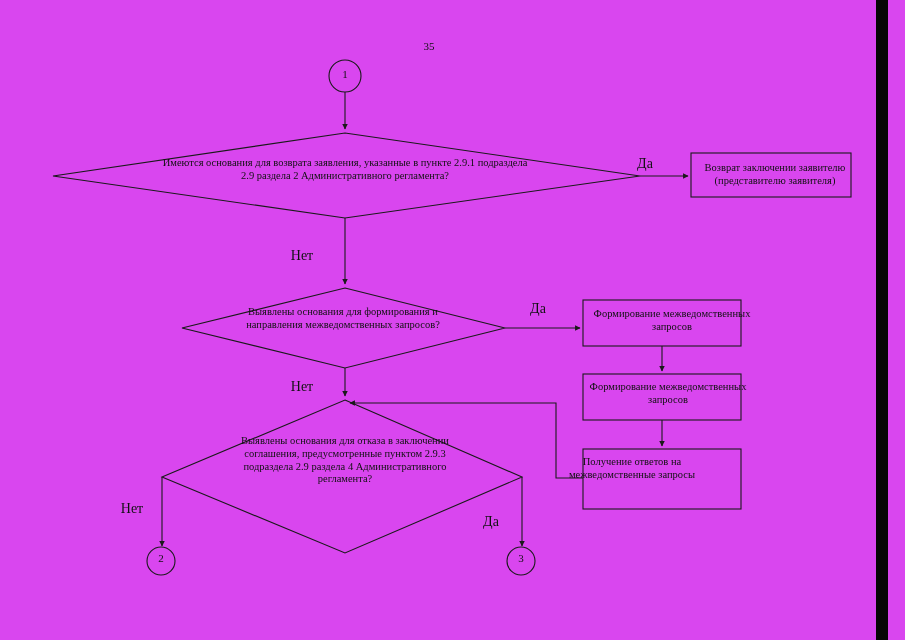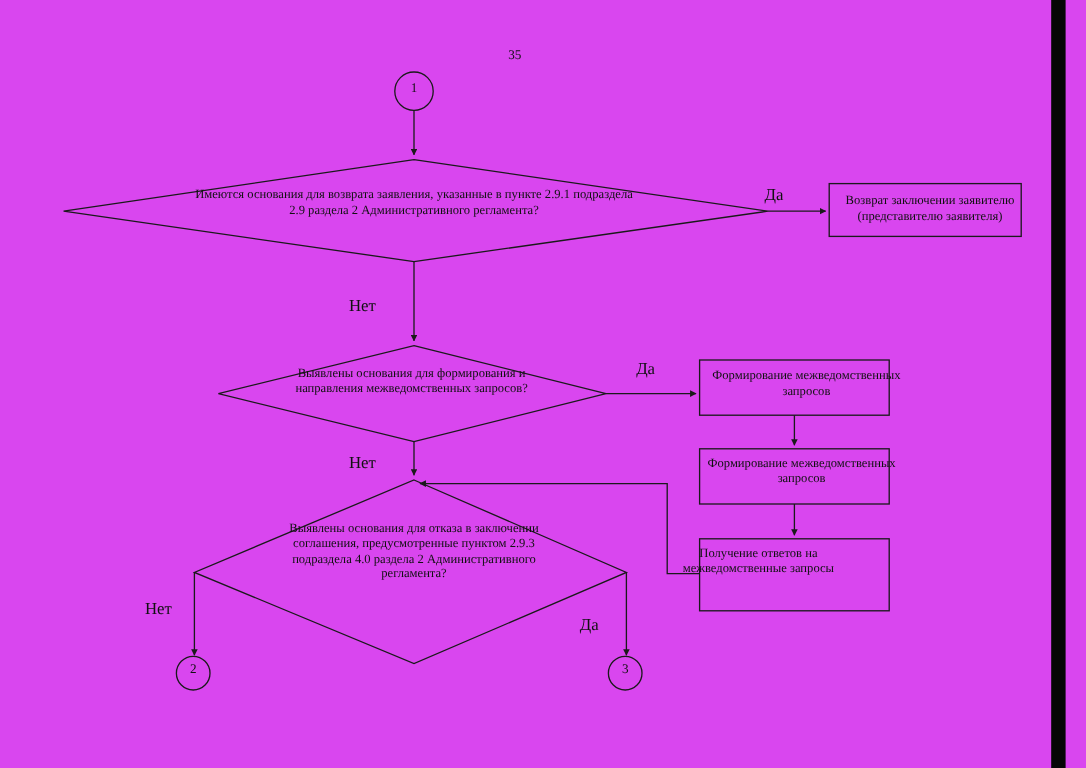--- a/index.html
+++ b/index.html
@@ -164,21 +164,21 @@
   </svg>
 
   <div class="lbl page-num">35</div>
 
   <div class="lbl conn-text conn1-text">1</div>
   <div class="lbl conn-text conn2-text">2</div>
   <div class="lbl conn-text conn3-text">3</div>
 
   <div class="lbl dia1-text">Имеются основания для возврата заявления, указанные в пункте 2.9.1 подраздела 2.9 раздела 2 Административного регламента?</div>
   <div class="lbl dia2-text">Выявлены основания для формирования и направления межведомственных запросов?</div>
-  <div class="lbl dia3-text">Выявлены основания для отказа в заключении соглашения, предусмотренные пунктом 2.9.3 подраздела 4.0  раздела 2 Административного регламента?</div>
+  <div class="lbl dia3-text">Выявлены основания для отказа в заключении соглашения, предусмотренные пунктом 2.9.3 подраздела 2.9  раздела 4 Административного регламента?</div>
 
   <div class="lbl box1-text">Возврат заключении заявителю (представителю заявителя)</div>
   <div class="lbl box2-text">Формирование межведомственных запросов</div>
   <div class="lbl box3-text">Формирование межведомственных запросов</div>
   <div class="lbl box4-text">Получение ответов на межведомственные запросы</div>
 
   <div class="lbl branch yes1">Да</div>
   <div class="lbl branch no1">Нет</div>
   <div class="lbl branch yes2">Да</div>
   <div class="lbl branch no2">Нет</div>

